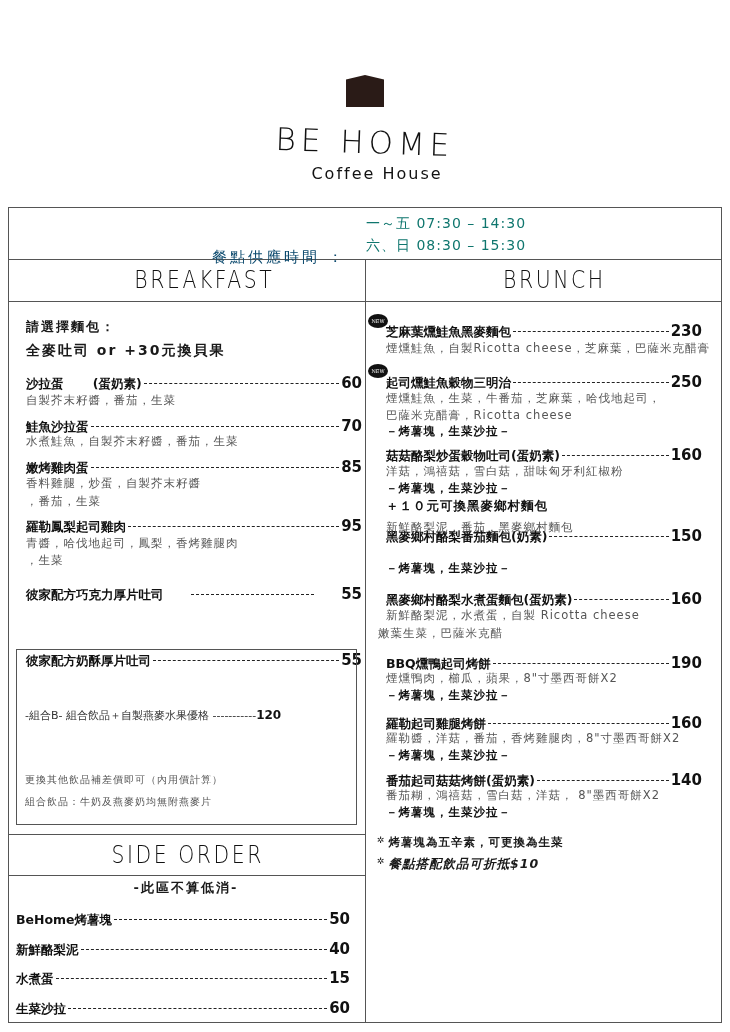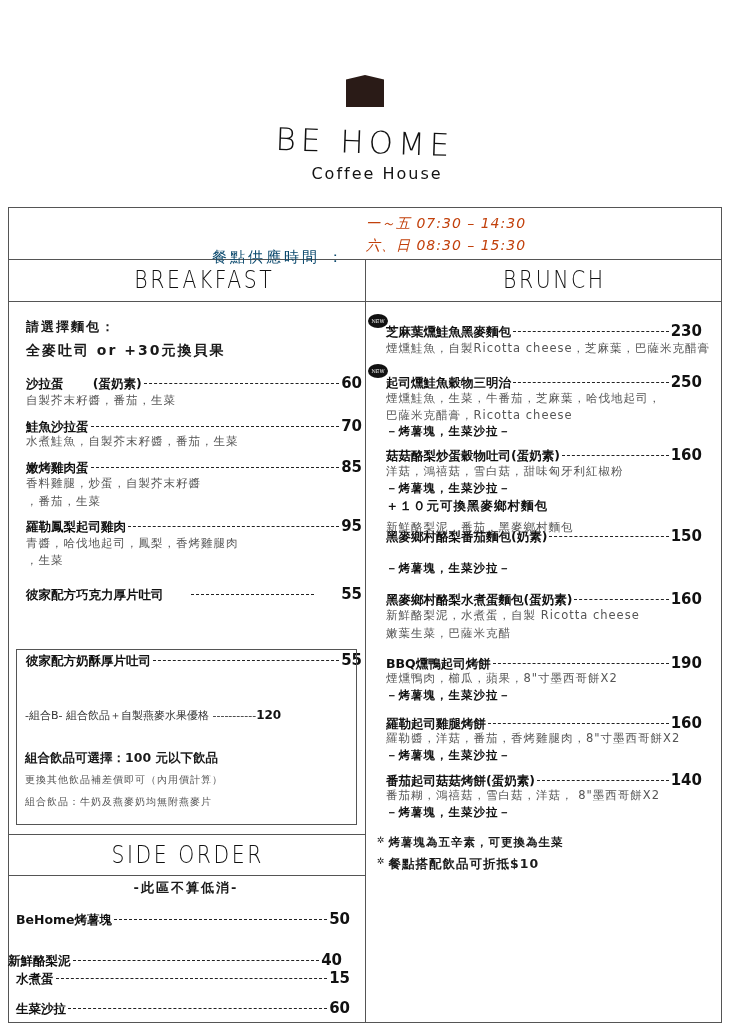--- a/index.html
+++ b/index.html
@@ -7,21 +7,21 @@
   .logo-house { position: absolute; left: 346px; top: 75px; width: 38px; height: 32px; background: #2a1b17; clip-path: polygon(0 14%, 50% 0, 100% 14%, 100% 100%, 0 100%); }
   .brand { position: absolute; left: 0; width: 730px; text-align: center; font-family: "DejaVu Sans", sans-serif; color: #111; }
   .brand-name { top: 124px; font-size: 31px; letter-spacing: 5px; font-weight: 300; transform: rotate(2deg); }
   .brand-sub { top: 164px; font-size: 16px; letter-spacing: 2px; padding-left: 12px; }
 
   .frame { position: absolute; left: 8px; top: 207px; width: 714px; height: 816px; border: 1px solid #555; box-sizing: border-box; }
   .hline { position: absolute; height: 1px; background: #555; }
   .vline { position: absolute; width: 1px; background: #555; }
 
   .hours-label { position: absolute; left: 212px; top: 226px; font-size: 15px; letter-spacing: 3px; color: #0c4a6e; margin-top: 22px; }
-  .hours-line { position: absolute; left: 366px; font-size: 14px; font-style: italic; letter-spacing: 1px; color: #c2410c; }
+  .hours-line { position: absolute; left: 366px; font-size: 14px; letter-spacing: 1px; color: #0f766e; }
 
   .section-title { position: absolute; font-family: "DejaVu Sans", sans-serif; font-size: 24px; letter-spacing: 3px; color: #111; font-weight: 300; transform: scaleX(0.85); }
   .itm-row { position: absolute; display: flex; align-items: baseline; font-size: 12.5px; font-weight: bold; color: #111; }
   .itm-row .lbl { white-space: nowrap; }
   .itm-row .dots { flex: 1; border-bottom: 1.5px dashed #222; margin: 0 2px; transform: translateY(-4px); }
   .itm-row .price { font-size: 15px; font-weight: bold; font-family: "DejaVu Sans", sans-serif; }
   .desc { position: absolute; font-size: 11.5px; color: #555; letter-spacing: 1px; white-space: nowrap; }
   .sub-note { position: absolute; font-size: 11.5px; font-weight: bold; color: #111; letter-spacing: 1px; white-space: nowrap; }
 
   .bread-title { position: absolute; left: 26px; font-size: 13px; font-weight: bold; letter-spacing: 2px; }
@@ -98,32 +98,31 @@
     <span class="price">55</span>
 </div>
 <div class="itm-row" style="left:26px; top:619px; width:336px;margin-top:32px;">
   <span class="lbl">彼家配方奶酥厚片吐司</span>
     <span class="dots"></span>
     <span class="price">55</span>
 </div>
 
 <div class="combo-box">
   <div class="combo-line" style="top:58px;"><span>-組合B-  組合飲品＋自製燕麥水果優格 </span><span>-----------</span><span class="p">120</span></div>
-  <div class="combo-strong" style="top:100px;">組合飲品可選擇：100 元以下飲品</div>
   <div class="combo-note" style="top:123px;">更換其他飲品補差價即可（內用價計算）</div>
   <div class="combo-note" style="top:145px;">組合飲品：牛奶及燕麥奶均無附燕麥片</div>
 </div>
 
 <div class="side-sub">-此區不算低消-</div>
 <div class="itm-row" style="left:16px; top:910px; width:334px;">
   <span class="lbl" style="">BeHome烤薯塊</span>
     <span class="dots"></span>
     <span class="price">50</span>
 </div>
-<div class="itm-row" style="left:8px; top:940px; width:334px;margin-top:11px;">
+<div class="itm-row" style="left:16px; top:940px; width:334px;">
   <span class="lbl">新鮮酪梨泥</span>
     <span class="dots"></span>
     <span class="price">40</span>
 </div>
 <div class="itm-row" style="left:16px; top:969px; width:334px;">
   <span class="lbl">水煮蛋 </span>
     <span class="dots"></span>
     <span class="price">15</span>
 </div>
 <div class="itm-row" style="left:16px; top:999px; width:334px;">
@@ -166,21 +165,21 @@
 </div>
 <div class="desc" style="left:386px; top:520px;">新鮮酪梨泥，番茄，黑麥鄉村麵包</div>
 <div class="sub-note" style="left:386px; top:561px;">－烤薯塊，生菜沙拉－</div>
 
 <div class="itm-row" style="left:386px; top:590px; width:316px;">
   <span class="lbl">黑麥鄉村酪梨水煮蛋麵包(蛋奶素)</span>
     <span class="dots"></span>
     <span class="price">160</span>
 </div>
 <div class="desc" style="left:386px; top:608px;">新鮮酪梨泥，水煮蛋，自製 Ricotta cheese</div>
-<div class="desc" style="left:386px; top:626px;">嫩葉生菜，巴薩米克醋</div>
+<div class="desc" style="left:378px; top:626px;">嫩葉生菜，巴薩米克醋</div>
 
 <div class="itm-row" style="left:386px; top:654px; width:316px;">
   <span class="lbl">BBQ燻鴨起司烤餅 </span>
     <span class="dots"></span>
     <span class="price">190</span>
 </div>
 <div class="desc" style="left:386px; top:671px;">煙燻鴨肉，櫛瓜，蘋果，8"寸墨西哥餅X2</div>
 <div class="sub-note" style="left:386px; top:688px;">－烤薯塊，生菜沙拉－</div>
 
 <div class="itm-row" style="left:386px; top:714px; width:316px;">
@@ -193,13 +192,13 @@
 
 <div class="itm-row" style="left:386px; top:771px; width:316px;">
   <span class="lbl">番茄起司菇菇烤餅(蛋奶素)</span>
     <span class="dots"></span>
     <span class="price">140</span>
 </div>
 <div class="desc" style="left:386px; top:788px;">番茄糊，鴻禧菇，雪白菇，洋菇， 8"墨西哥餅X2</div>
 <div class="sub-note" style="left:386px; top:805px;">－烤薯塊，生菜沙拉－</div>
 
 <div class="foot-note" style="top:835px;"><span class="star">✲</span><span>烤薯塊為五辛素，可更換為生菜</span></div>
-<div class="foot-note" style="top:856px; font-size:12.5px;"><span class="star">✲</span><span>餐點搭配飲品可折抵$10</span></div>
+<div class="foot-note" style="top:856px; font-size:12.5px;font-style:italic;"><span class="star">✲</span><span>餐點搭配飲品可折抵$10</span></div>
 
 </body></html>

